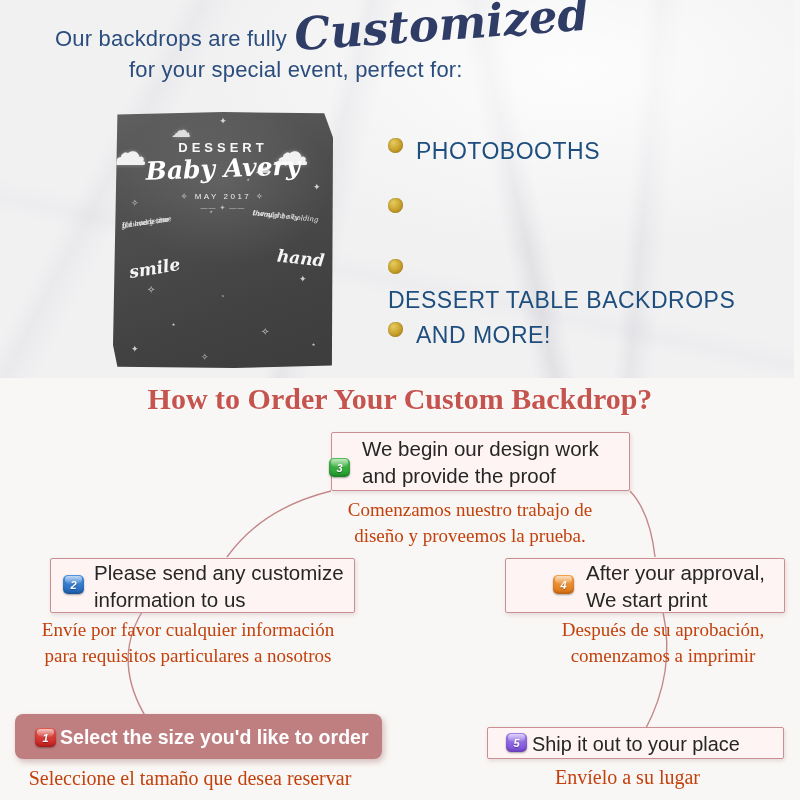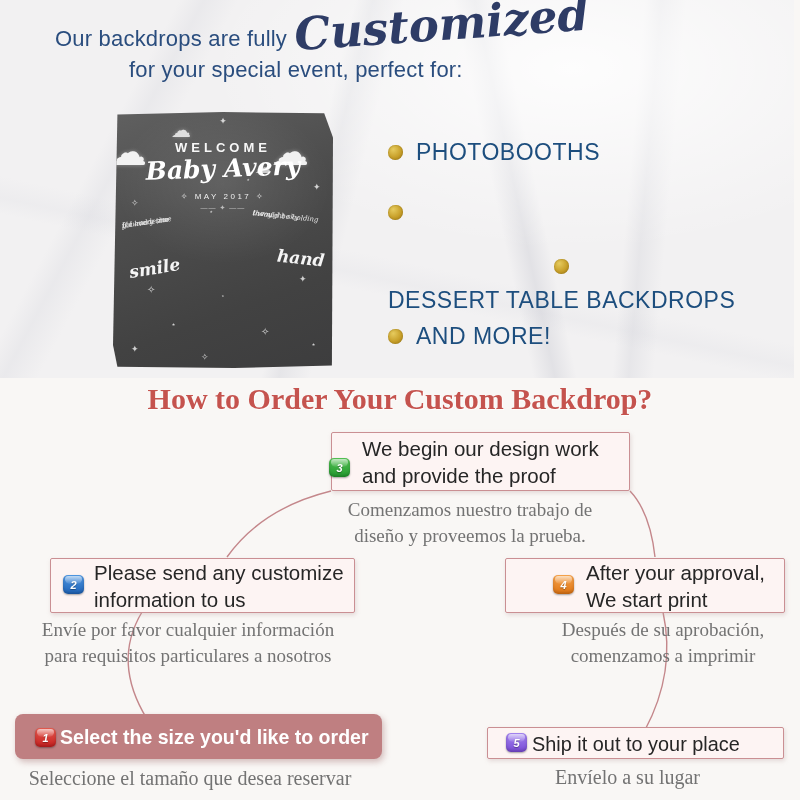--- a/index.html
+++ b/index.html
@@ -48,21 +48,21 @@
     color:#e3e3e3;opacity:.85;}
   .q-left{left:8px;top:104px;width:72px;text-align:center;transform:rotate(-8deg);}
   .q-right{left:140px;top:100px;width:74px;text-align:center;transform:rotate(6deg);}
   .q-script{font-family:"DejaVu Serif",serif;font-style:italic;font-weight:700;font-size:17px;
     opacity:.95;}
   .qs-left{left:16px;top:146px;transform:rotate(-9deg);}
   .qs-right{left:164px;top:136px;transform:rotate(6deg);}
   .st{color:rgba(255,255,255,.75);}
 
   
-  .bullet-row{position:absolute;left:388px;display:flex;align-items:center;gap:13px;height:28px;}
+  .bullet-row{position:absolute;left:388px;display:flex;gap:13px;height:28px;}
   .b1{top:138px;} .b2{top:198px;} .b3{top:259px;flex-direction:column;} .b4{top:322px;}
   .gold-dot{width:15px;height:15px;border-radius:50% 46% 54% 50%;flex:0 0 15px;
     background:radial-gradient(circle at 35% 30%, #e6cb5e, #c8a02a 55%, #9d7a16 100%);
     box-shadow:inset 0 0 2px rgba(120,90,10,.6);}
   .bullet-label{font-size:23px;font-weight:500;color:#1d4e7e;letter-spacing:.5px;white-space:nowrap;}
 
   
   .lower{position:absolute;left:0;top:378px;width:800px;height:422px;background:#f9f7f5;}
   .howto-title{position:absolute;left:0;top:382px;width:800px;text-align:center;
     font-family:"Liberation Serif",serif;font-weight:600;font-size:30px;color:#c5534e;
@@ -77,21 +77,21 @@
   .box2{left:50px;top:558px;width:305px;height:55px;padding-left:43px;box-sizing:border-box;}
   .box4{left:505px;top:558px;width:280px;height:55px;padding-left:80px;box-sizing:border-box;}
   .box5{left:487px;top:727px;width:297px;height:32px;padding-left:44px;box-sizing:border-box;}
   .box5 .step-label{transform:scaleX(.97);transform-origin:left center;font-size:20.5px;}
   .box1{left:15px;top:714px;width:367px;height:45px;background:#bf7f81;border:none;
     border-radius:8px;box-shadow:2px 3px 6px rgba(165,115,115,.45);
     padding-left:45px;box-sizing:border-box;}
   .box1 .step-label{color:#fff;font-weight:700;font-size:21px;
     transform:scaleX(.93);transform-origin:left center;}
 
-  .subtitle{position:absolute;font-family:"Liberation Serif",serif;color:#737373;
+  .subtitle{position:absolute;font-family:"Liberation Serif",serif;color:#c2410c;
     text-align:center;font-size:19px;line-height:26px;}
   .sub3{left:342px;top:497px;width:256px;}
   .sub2{left:18px;top:617px;width:340px;}
   .sub4{left:543px;top:617px;width:240px;}
   .sub1{left:20px;top:765px;width:340px;font-size:20px;}
   .sub5{left:505px;top:764px;width:245px;font-size:20px;}
 
   .badge{position:absolute;width:21px;height:19px;border-radius:5px;
     display:flex;align-items:center;justify-content:center;
     font-size:11px;font-weight:700;font-style:italic;color:#fff;
@@ -120,21 +120,21 @@
     <div class="hl-prefix">Our backdrops are fully</div>
     <div class="hl-script">Customized</div>
     <div class="hl-line2">for your special event, perfect for:</div>
 
     <div class="cloth">
       <span class="c-orn">✦</span>
       <span class="cloud cl1">☁</span>
       <span class="cloud cl2">☁</span>
       <span class="cloud cl3">☁</span>
       <span class="cloud cl4">☁</span>
-      <div class="c-welcome">WELCOME</div>
+      <div class="c-welcome">DESSERT</div>
       <div class="c-name">Baby Avery</div>
       <div class="c-date">✧ MAY 2017 ✧</div>
       <div class="c-flour">—— ✦ ——</div>
 
       <div class="quote q-left">
         <div>If I had a star</div>
         <div>for every time</div>
         <div>you made me</div>
       </div>
       <div class="q-script qs-left">smile</div>

